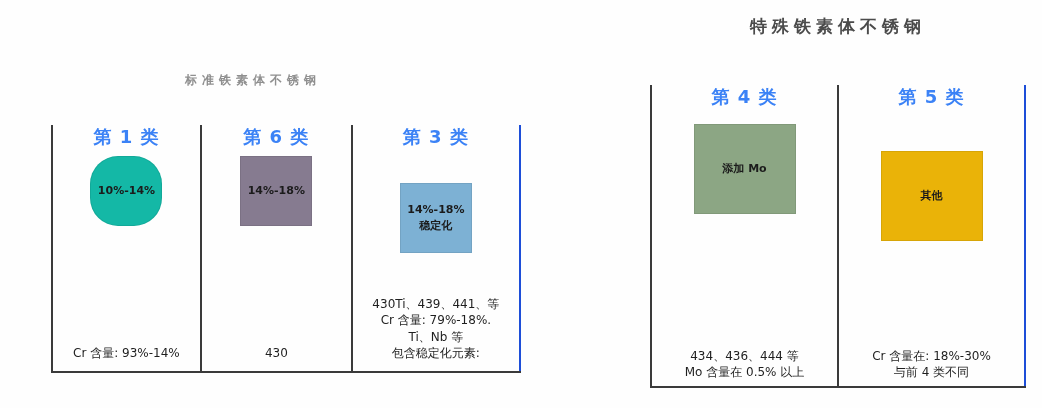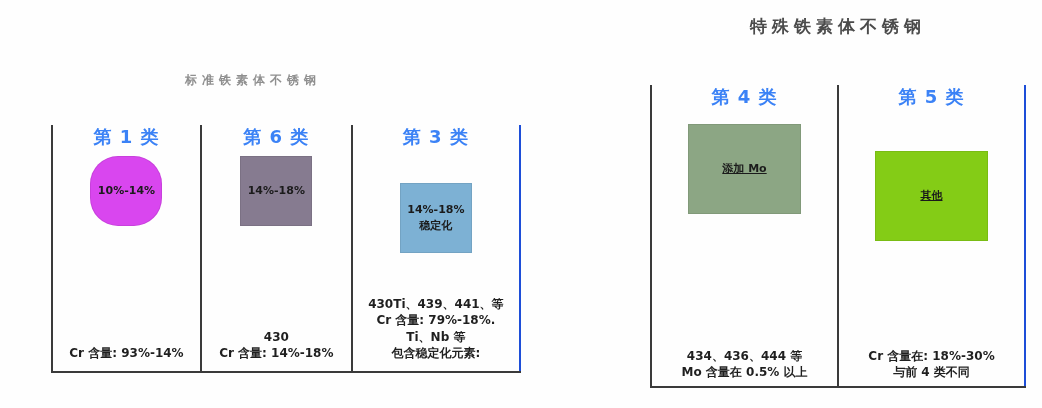--- a/index.html
+++ b/index.html
@@ -30,51 +30,50 @@
     font-weight:700; font-size:18px; color:#3b82f6; margin-top:1px;
     letter-spacing:1px; line-height:22px;
   }
   .box {
     display:flex; align-items:center; justify-content:center; text-align:center;
     font-size:11px; font-weight:700; color:#1b1b1b;
     white-space:pre-line; line-height:1.45;
     box-shadow:inset 0 0 0 1px rgba(0,0,0,0.08);
   }
   .box-sm { width:72px; height:70px; margin-top:8px; }
-  .box-lg { width:113px; height:90px; margin-top:16px;text-decoration:underline; }
+  .box-lg { width:102px; height:90px; margin-top:16px; }
   .notes {
-    margin-top:auto; text-align:center; font-size:12px; font-weight:700;
+    margin-top:auto; text-align:center; font-size:12px; font-weight:400;
     color:#1f1f1f; line-height:1.35; padding-bottom:10px; white-space:nowrap;
   }
   .panel-right .notes { padding-bottom:6px; }
   .note-line { display:block; }
 </style>
 </head>
 <body>
 
 <div class="canvas">
 
   <div class="group-title title-left">标准铁素体不锈钢</div>
 
   <div class="panel panel-left">
 
     <div class="cell" style="width:154px">
       <div class="cell-header">第 1 类</div>
-      <div class="box box-sm" style="background: #d946ef; border-radius: 28px;">10%-14%</div>
+      <div class="box box-sm" style="background: #14b8a6; border-radius: 28px;">10%-14%</div>
       <div class="notes">
         <span class="note-line">Cr 含量: 93%-14%</span>
       </div>
     </div>
 
     <div class="cell" style="width:156px">
       <div class="cell-header">第 6 类</div>
       <div class="box box-sm" style="background: rgb(134, 123, 144);">14%-18%</div>
       <div class="notes">
         <span class="note-line">430</span>
-        <span class="note-line">Cr 含量: 14%-18%</span>
       </div>
     </div>
 
     <div class="cell last" style="width:176px">
       <div class="cell-header">第 3 类</div>
       <div class="box box-sm" style="background: rgb(125, 177, 212);">14%-18%
 稳定化</div>
       <div class="notes">
         <span class="note-line">430Ti、439、441、等</span>
         <span class="note-line">Cr 含量: 79%-18%.</span>
@@ -93,21 +92,21 @@
       <div class="cell-header">第 4 类</div>
       <div class="box box-lg" style="background: rgb(140, 166, 132);">添加 Mo</div>
       <div class="notes">
         <span class="note-line">434、436、444 等</span>
         <span class="note-line">Mo 含量在 0.5% 以上</span>
       </div>
     </div>
 
     <div class="cell last" style="width:189px">
       <div class="cell-header">第 5 类</div>
-      <div class="box box-lg" style="background: #84cc16; text-align: right;">其他</div>
+      <div class="box box-lg" style="background: #eab308; text-align: right;">其他</div>
       <div class="notes">
         <span class="note-line">Cr 含量在: 18%-30%</span>
         <span class="note-line">与前 4 类不同</span>
       </div>
     </div>
 
   </div>
 
 </div>
 

